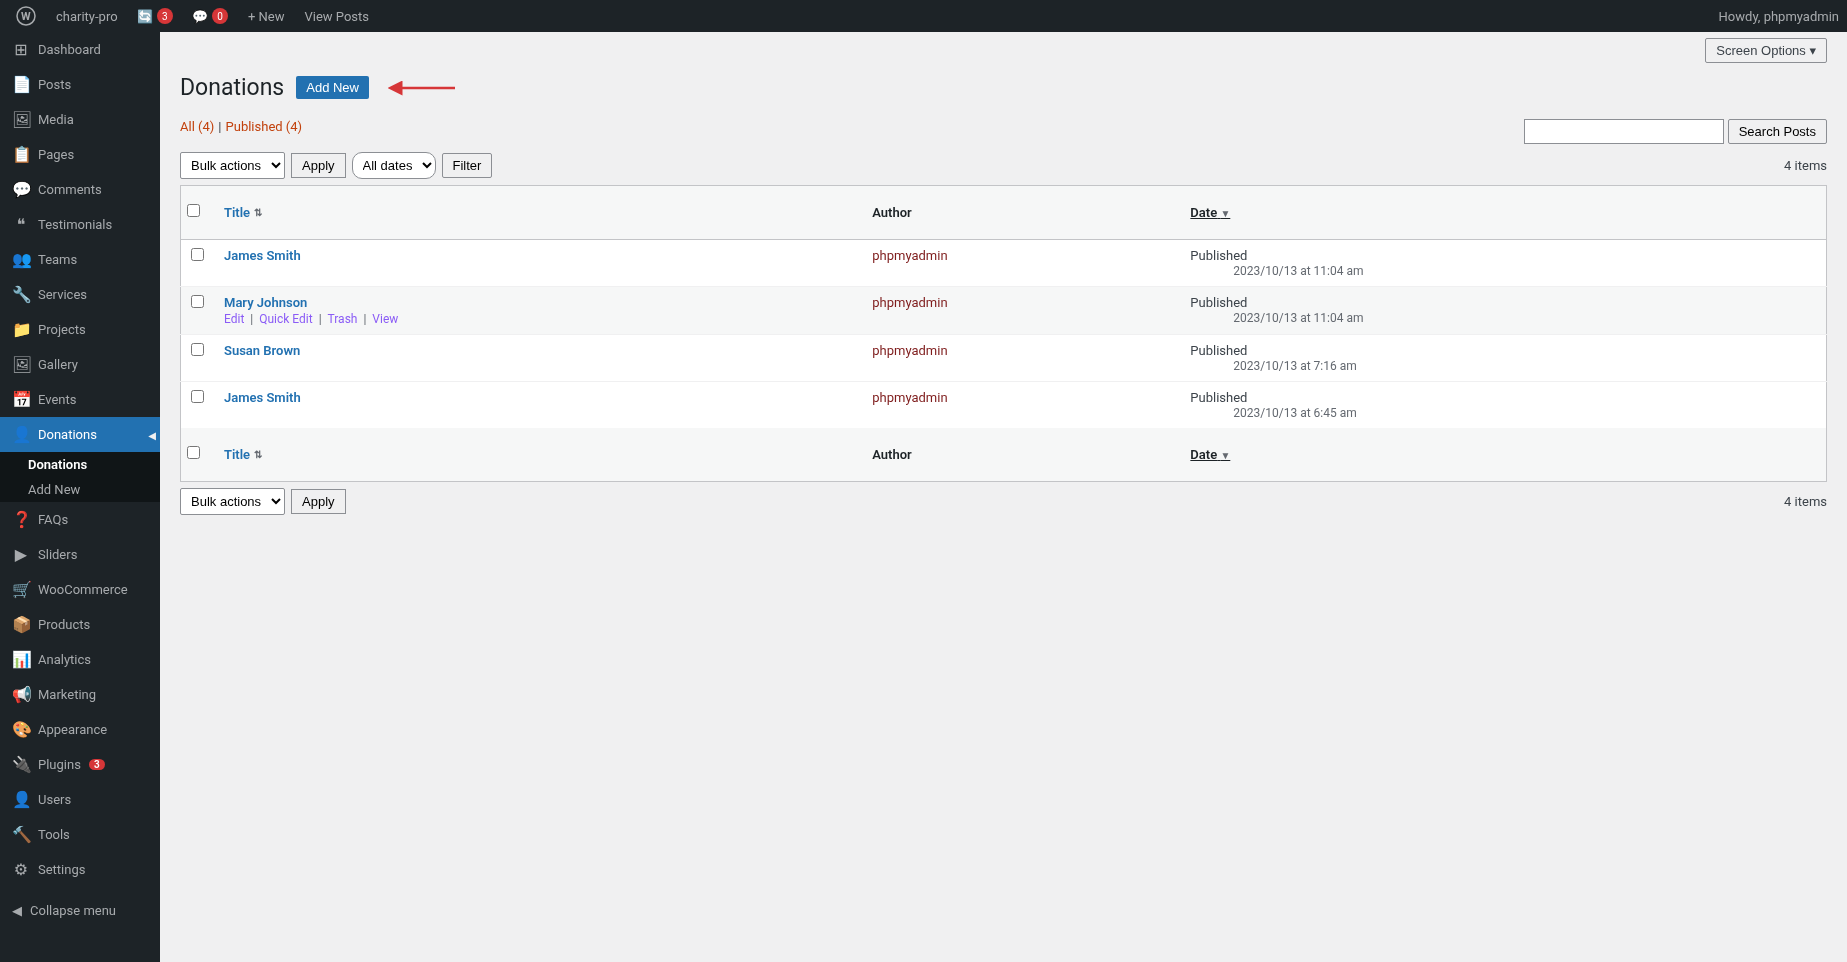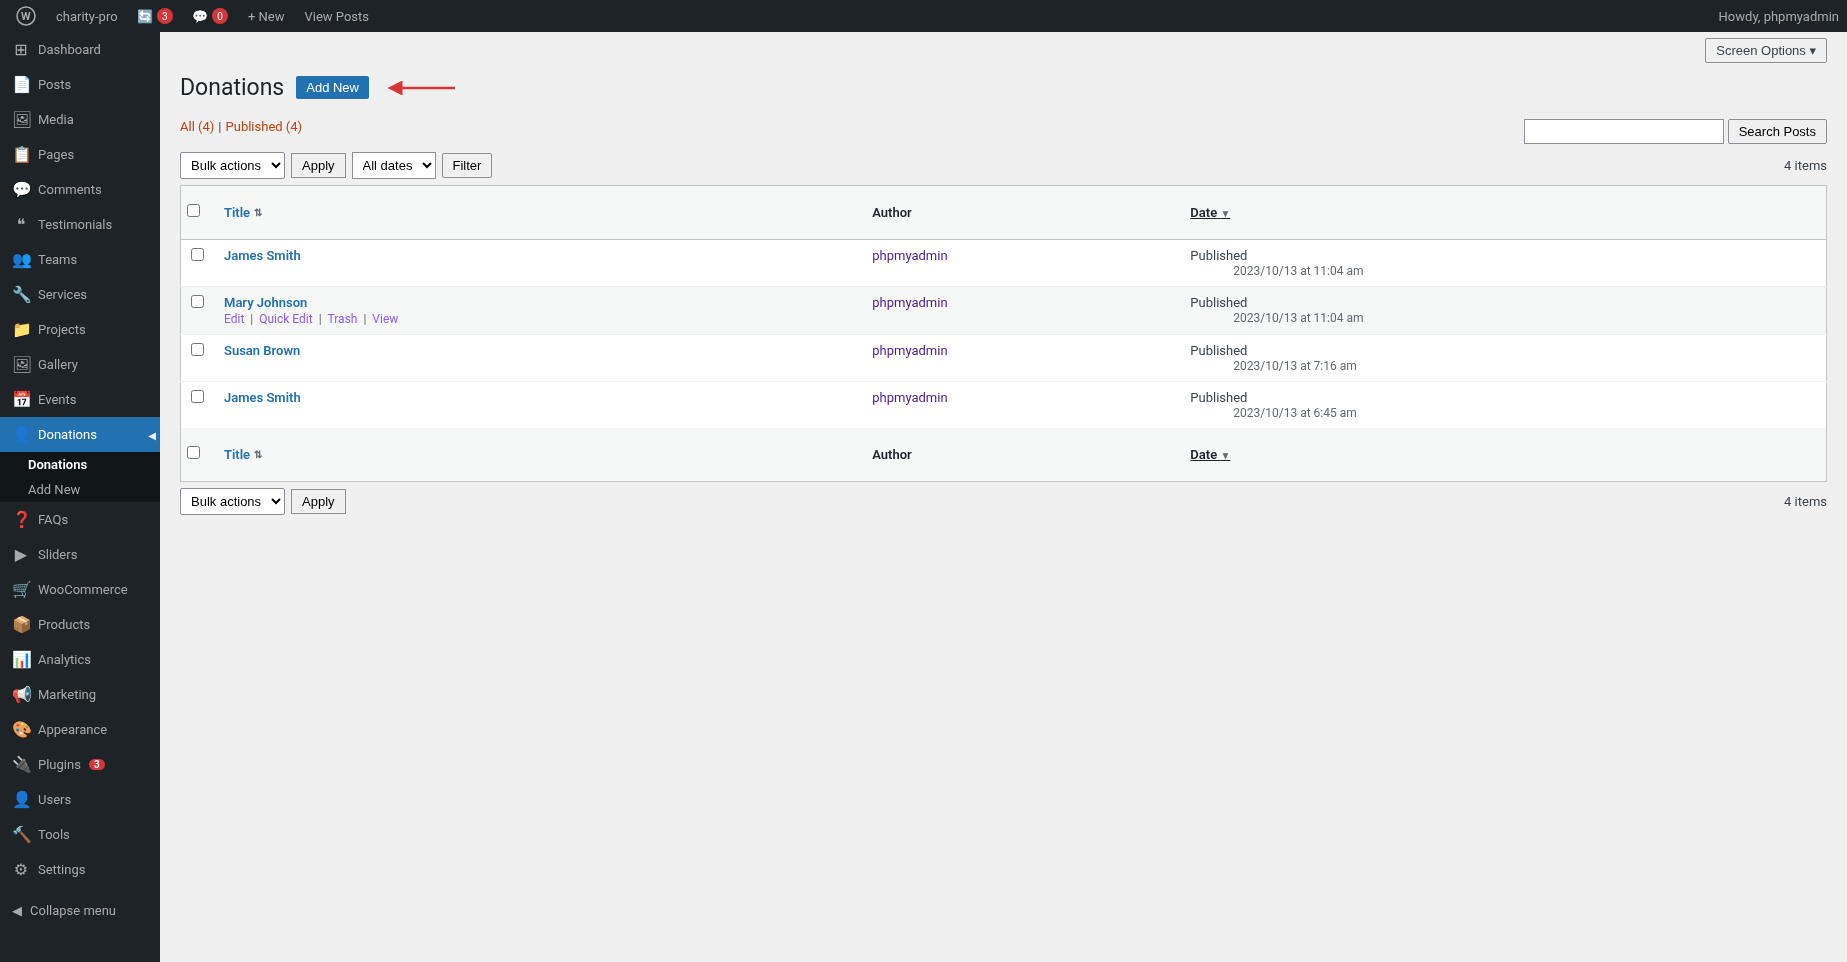--- a/index.html
+++ b/index.html
@@ -178,21 +178,21 @@
       font-size: 13px;
       cursor: pointer;
       border-radius: 0;
     }
     .dates-select {
       border: 1px solid #8c8f94;
       padding: 4px 6px;
       font-size: 13px;
       background: #fff;
       cursor: pointer;
-      border-radius: 0;
+      border-radius: 10px;
     }
     .filter-btn {
       background: #f0f0f1;
       border: 1px solid #8c8f94;
       padding: 4px 10px;
       font-size: 13px;
       cursor: pointer;
       border-radius: 2px;
     }
 
@@ -221,21 +221,21 @@
       border-bottom: 1px solid #f0f0f1;
       vertical-align: top;
       font-size: 13px;
     }
     .wp-list-table tr:last-child td { border-bottom: none; }
     .post-title a { color: #2271b1; text-decoration: none; font-weight: 600; }
     .row-actions { color: #646970; font-size: 12px; margin-top: 2px; }
     .row-actions a { color: #8b5cf6; text-decoration: none; }
     .row-actions span { margin: 0 3px; }
     .row-actions .sep { color: #646970; }
-    .author-link { color: #4c1d95; text-decoration: none; }
+    .author-link { color: #7f1d1d; text-decoration: none; }
     .status-published { color: #3c434a; }
     .date-text { color: #646970; font-size: 12px; margin-left: 43px; }
 
     
     .tablenav-bottom {
       display: flex; align-items: center; gap: 6px;
       margin-top: 6px;
       justify-content: space-between;
     }
     .tablenav-bottom-left { display: flex; align-items: center; gap: 6px; }

